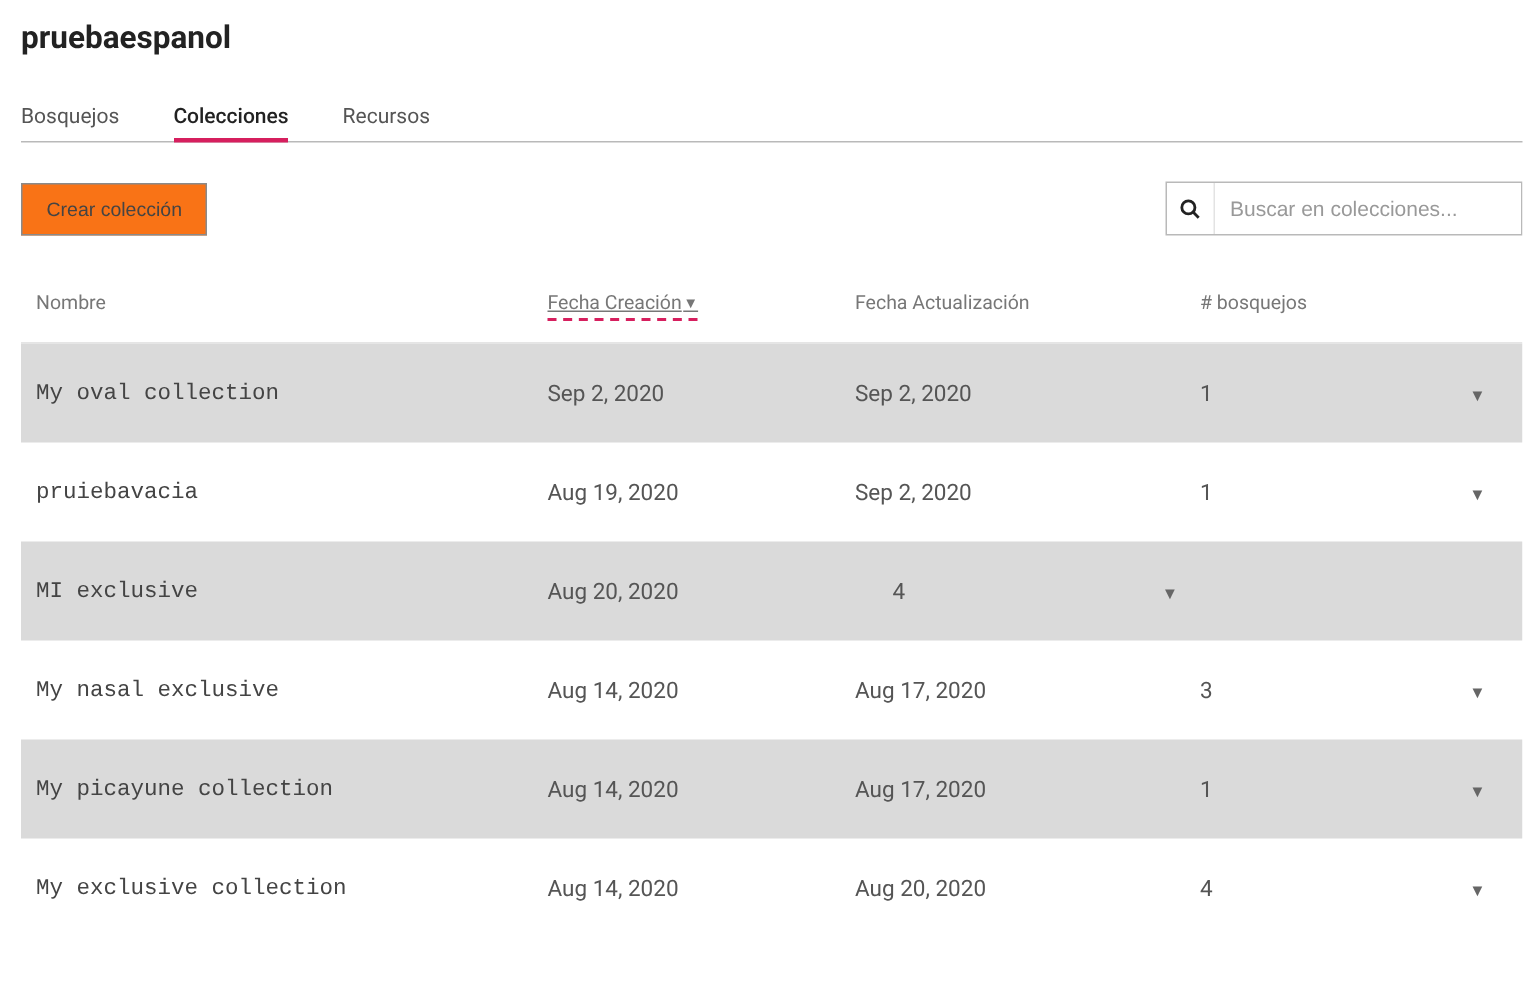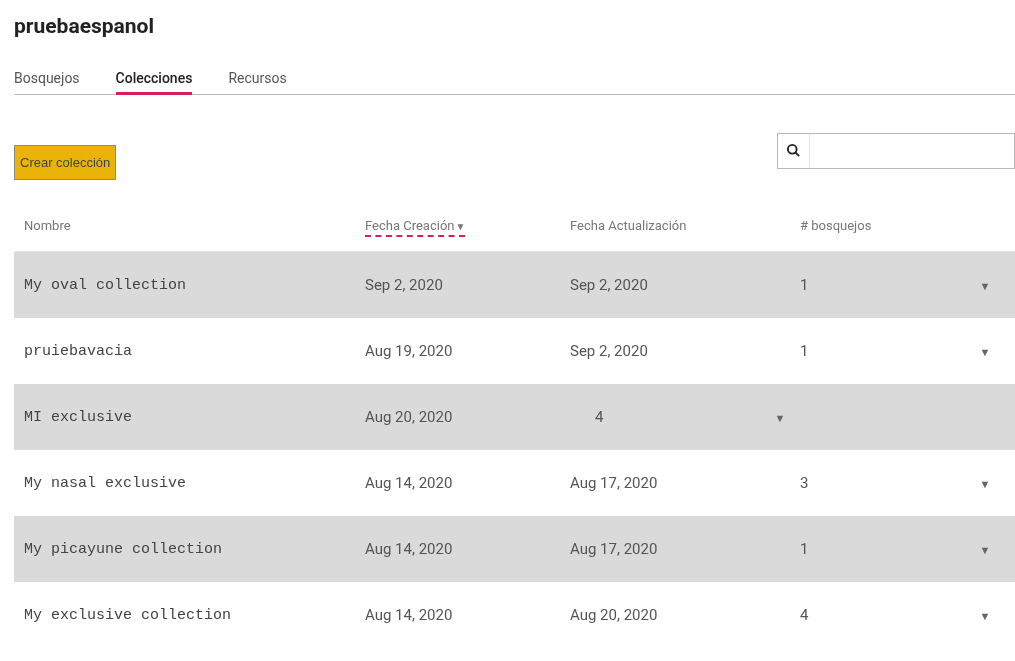--- a/index.html
+++ b/index.html
@@ -54,26 +54,25 @@
     .toolbar {
       display: flex;
       align-items: center;
       justify-content: space-between;
       margin-top: 26px;
       margin-bottom: 24px;
       padding-right: 0;
     }
     .create-btn {
       border: 1px solid #8a8a8a;
-      background: #eab308;
-      padding: 9px 5px;
+      background: #f97316;
+      padding: 9px 16px;
       font-size: 13px;
       color: #444;
       cursor: pointer;
-      margin-top: 24px;
     }
     .search-wrap {
       display: flex;
       align-items: center;
       border: 1px solid #b9b9b9;
       height: 36px;
       min-width: 238px;
     }
     .search-icon {
       width: 32px;
@@ -108,20 +107,21 @@
     .col-name { width: 345px; padding-left: 4px;}
     .col-created { width: 205px; }
     .col-updated { width: 230px; }
     .col-count { width: 165px; }
     .col-menu { width: 40px; text-align: center;}
     .sort-col {
       display: inline-block;
       border-bottom: 2px dashed #d61f5e;
       padding-bottom: 2px;
       cursor: pointer;
+      text-decoration: underline;
     }
     .sort-caret {
       font-size: 10px;
       margin-left: 1px;
       vertical-align: middle;
     }
     .tbody .row {
       display: flex;
       align-items: center;
       padding: 24px 6px;
@@ -156,20 +156,21 @@
 
   <div class="toolbar">
     <button class="create-btn">Crear colección</button>
     <div class="search-wrap">
       <span class="search-icon">
         <svg width="15" height="15" viewBox="0 0 24 24" fill="none" stroke="#222" stroke-width="3">
           <circle cx="10" cy="10" r="7"></circle>
           <line x1="21" y1="21" x2="15" y2="15"></line>
         </svg>
       </span>
+      <input class="search-input" type="text" placeholder="Buscar en colecciones..." style="">
     </div>
   </div>
 
   <div class="table">
     <div class="thead">
       <div class="col-name">Nombre</div>
       <div class="col-created">
         <span class="sort-col">
           <span>Fecha Creación</span><span class="sort-caret">▼</span>
         </span>

